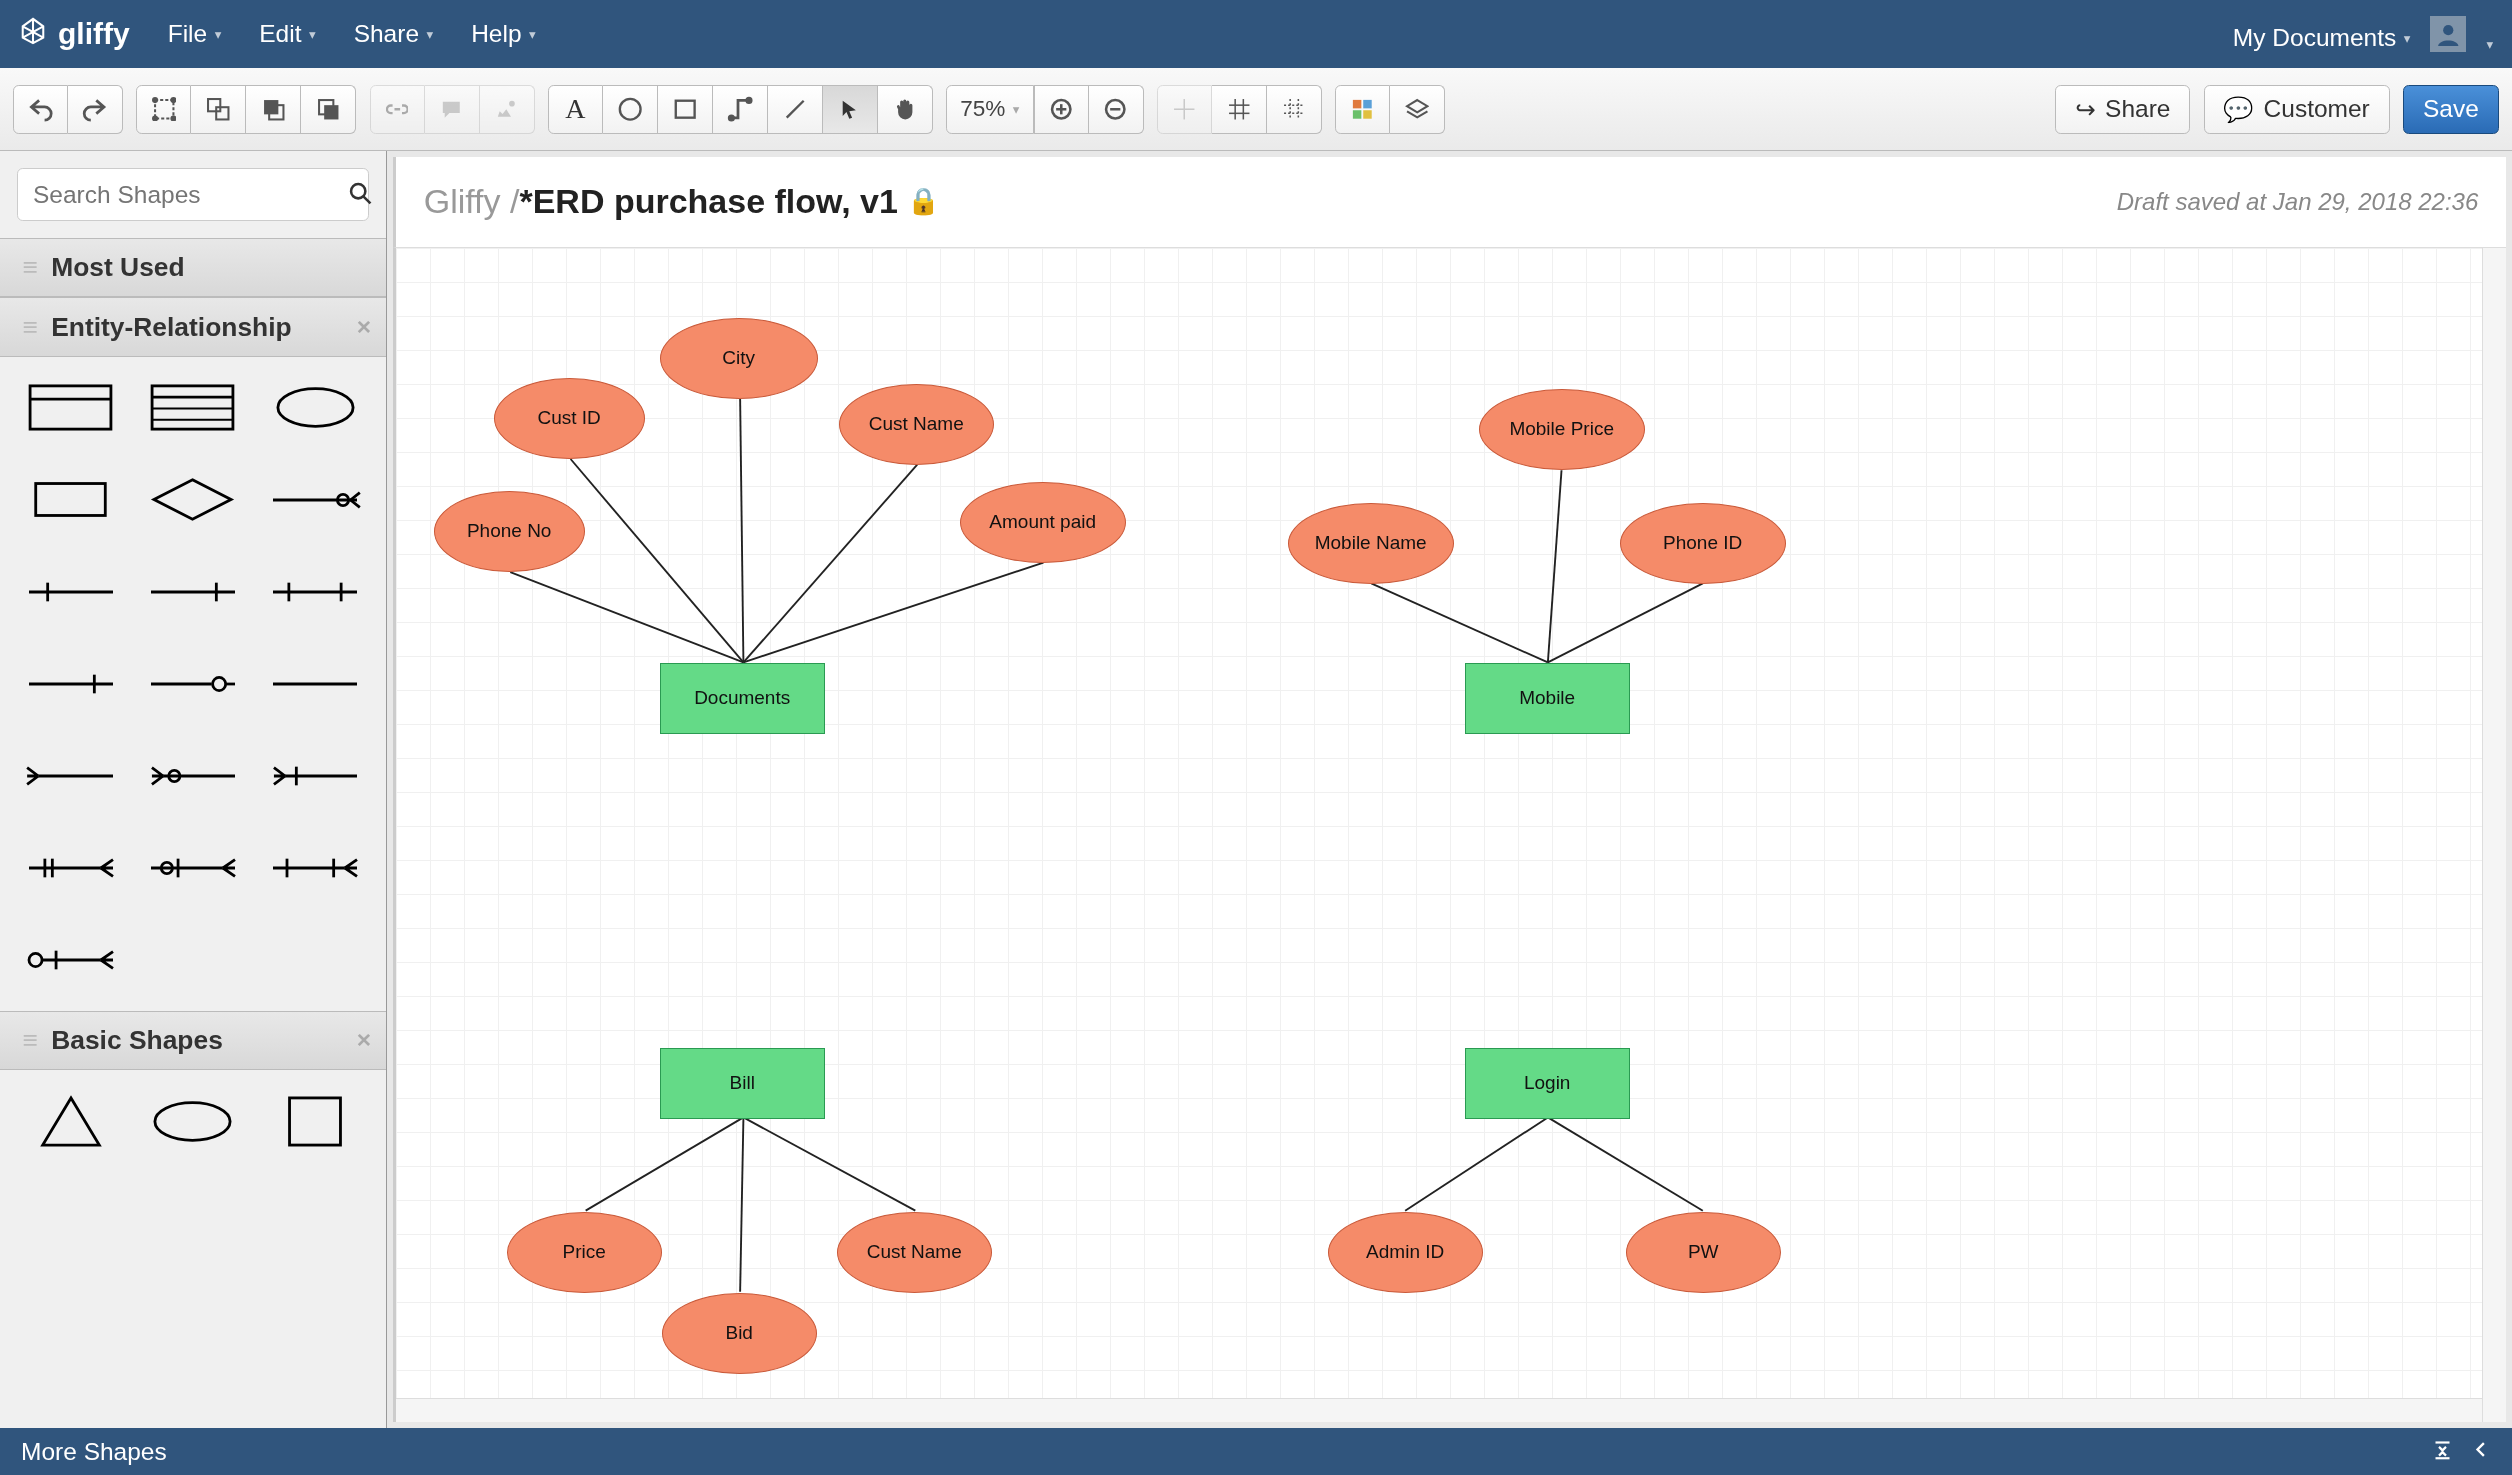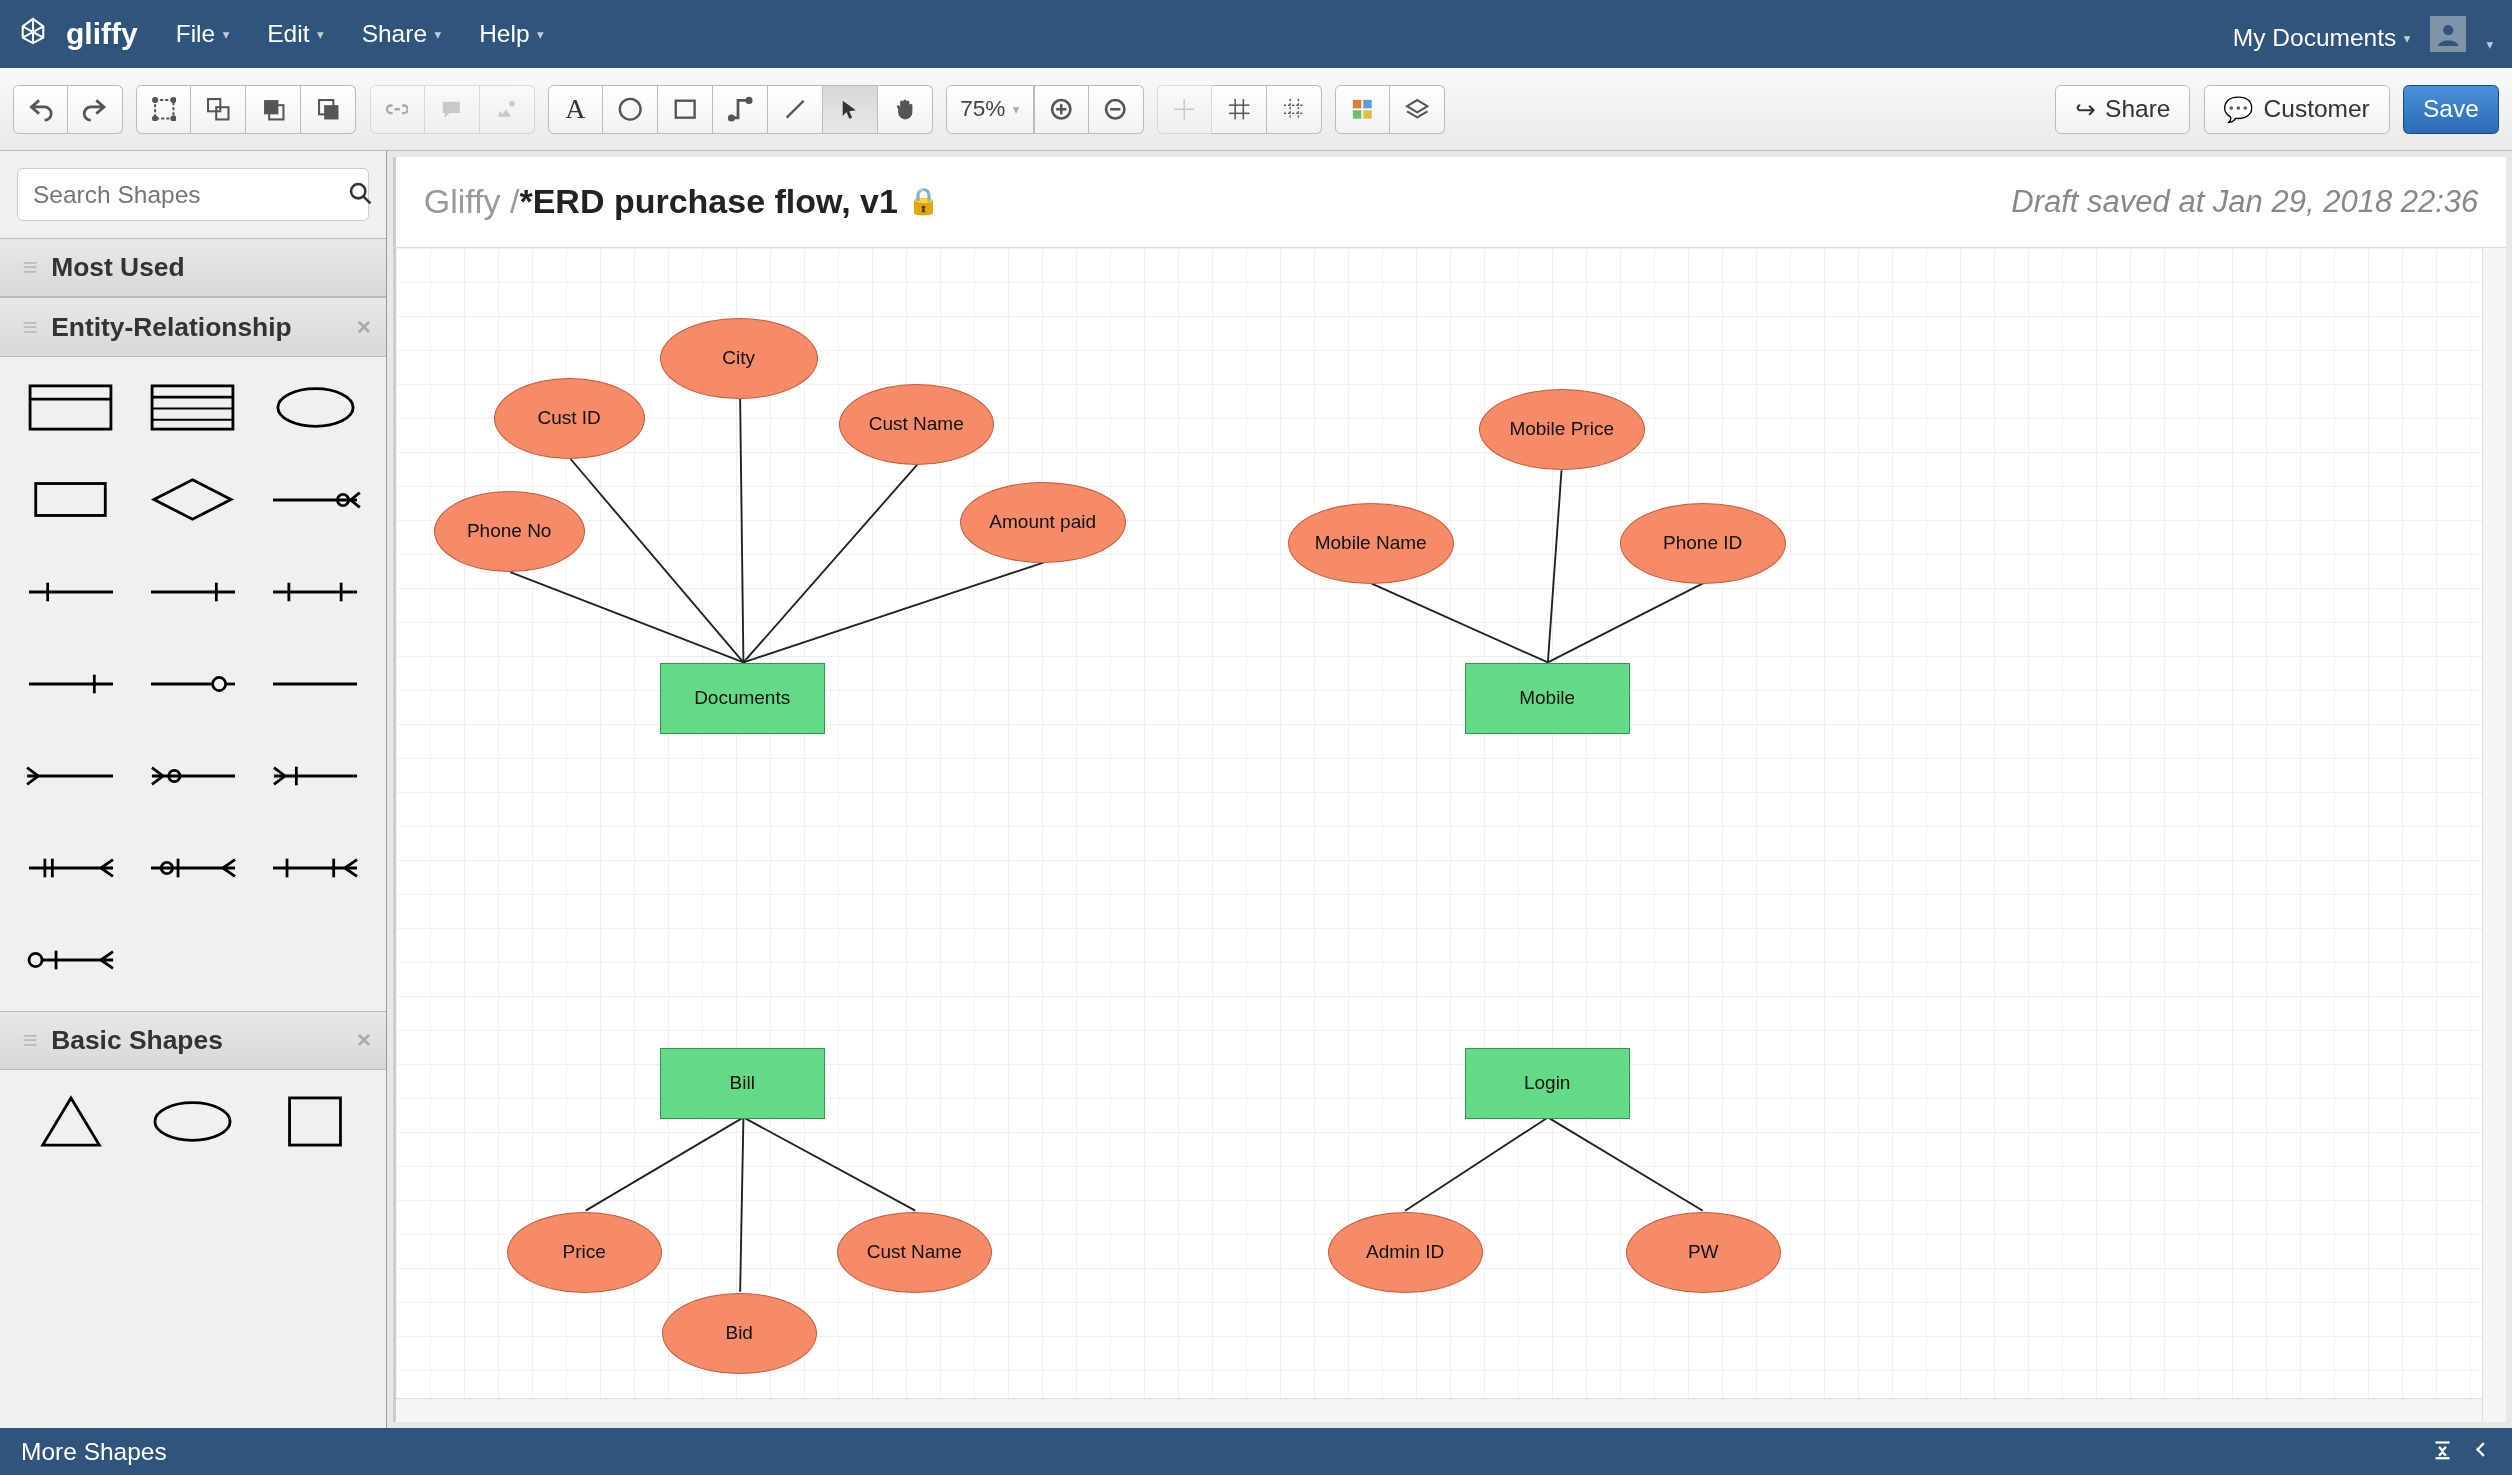--- a/index.html
+++ b/index.html
@@ -3,21 +3,21 @@
 <meta charset="utf-8">
 <style>
 * { box-sizing: border-box; margin: 0; padding: 0; }
 body { font-family: Arial, Helvetica, sans-serif; background: #fff; overflow: hidden; }
 
 
 .menubar {
   height: 68px; background: #30557d; color: #fff; display: flex;
   align-items: center; padding: 0 19px; font-size: 24.5px;
 }
-.logo { font-weight: bold; font-size: 30px; display: flex; align-items: center; gap: 19px; margin-right: 38px; }
+.logo { font-weight: bold; font-size: 30px; display: flex; align-items: center; gap: 11px; margin-right: 38px; }
 .logo-icon { display:inline-block; }
 .menu-items { display: flex; gap: 38px; }
 .menu-item { cursor: pointer; display: flex; align-items: center; gap: 7.5px; }
 .menu-caret { font-size: 13.2px; opacity: .7; }
 .menubar-right { margin-left: auto; display: flex; align-items: flex-end; gap: 20px; }
 .user-icon { width: 36px; height: 36px; background: #8094a9; display:flex; align-items:center; justify-content:center; }
 
 
 .toolbar {
   height: 83px; background: linear-gradient(#f9f9f9,#eaeaea); border-bottom: 0.9px solid #bbb;
@@ -78,21 +78,21 @@
 
 
 .canvas-wrap { flex:1; display:flex; flex-direction:column; background:#e8e8e8; }
 .doc-header {
   height: 91px; background:#fff; border-bottom:0.9px solid #ddd; border-left:3.8px solid #ccc;
   display:flex; align-items:center; padding: 0 28px; margin:5.7px 5.7px 0 5.7px;
 }
 .breadcrumb { font-size:34px; color:#999; }
 .doc-title { font-size:34px; font-weight:bold; color:#222; }
 .lock-icon { color:#e0a020; margin-left:9.4px; font-size:26.4px; }
-.draft-info { margin-left:auto; font-size:31px; font-style:italic; color:#888; }
+.draft-info { margin-left:auto; font-size:24px; font-style:italic; color:#888; }
 .canvas {
   flex:1; margin:0 5.7px 5.7px 5.7px; background:#fff; position:relative; overflow:hidden;
   background-image: linear-gradient(#f0f0f0 0.9px, transparent 0.9px), linear-gradient(90deg, #f0f0f0 0.9px, transparent 0.9px);
   background-size: 34px 34px;
   border-left:3.8px solid #ccc;
 }
 .entity {
   position:absolute; background:#64da87; border:1.9px solid #2a9a52;
   display:flex; align-items:center; justify-content:center; font-size:19px; color:#111;
 }

